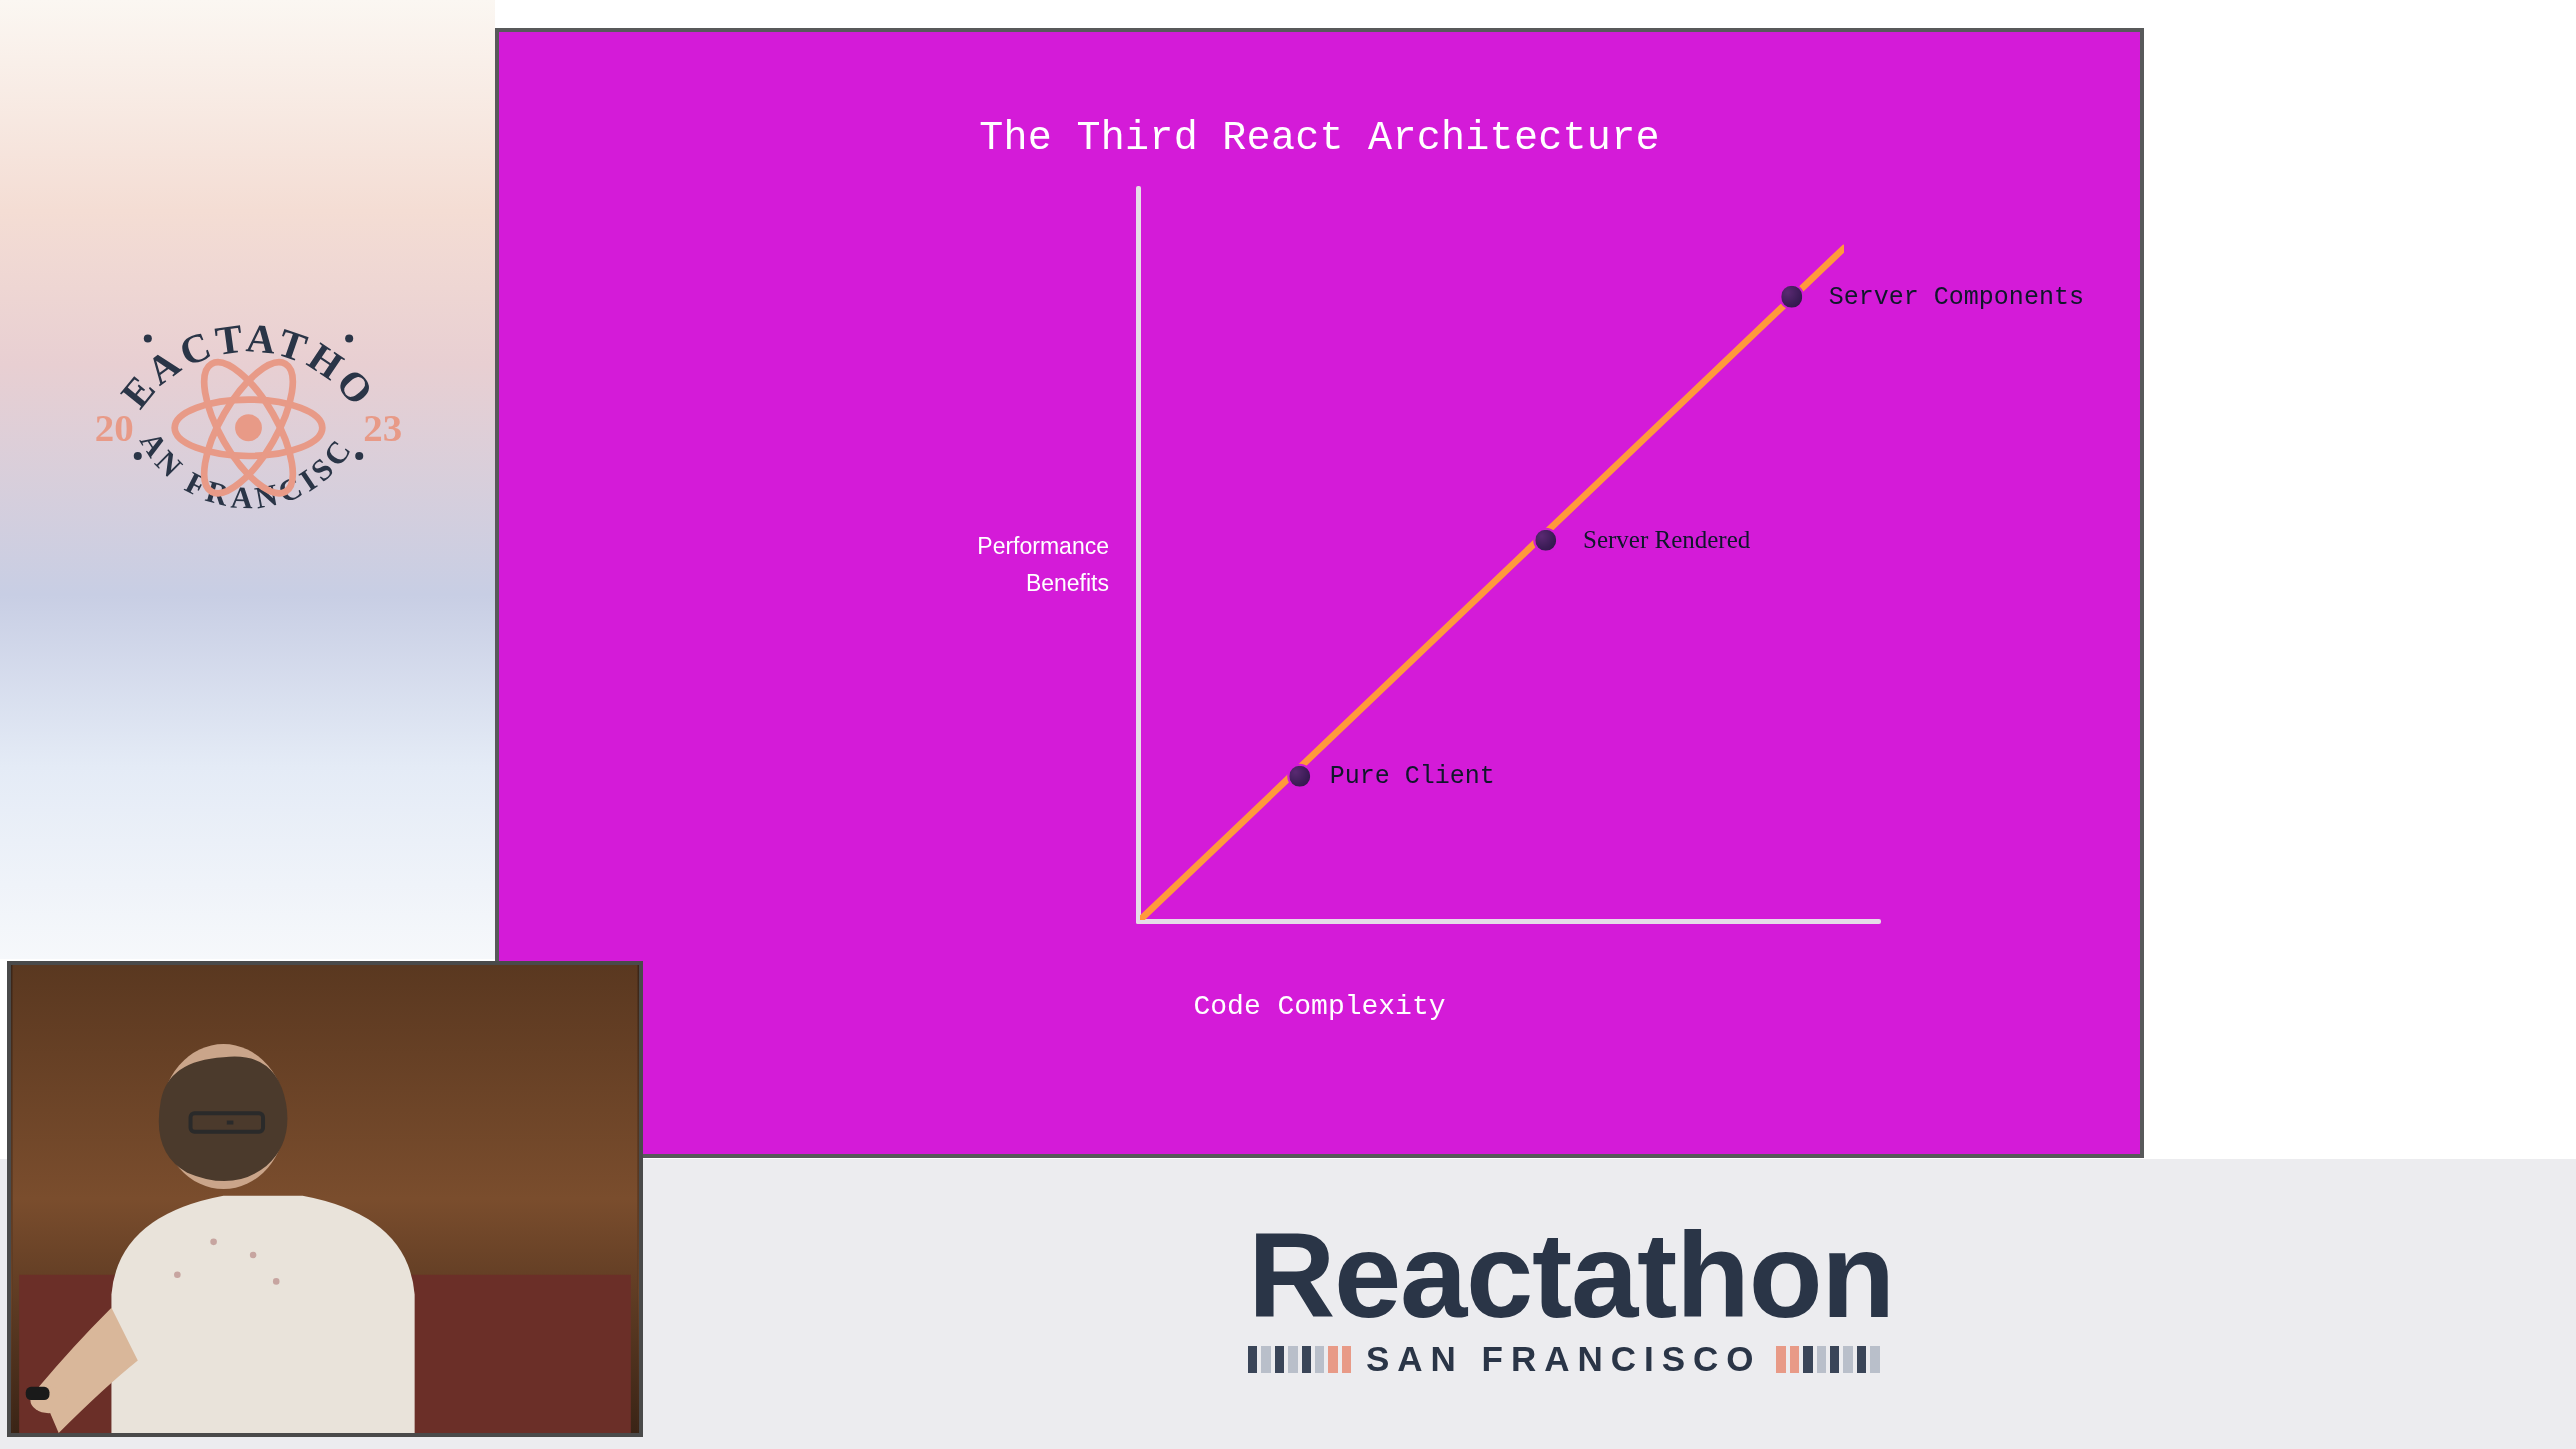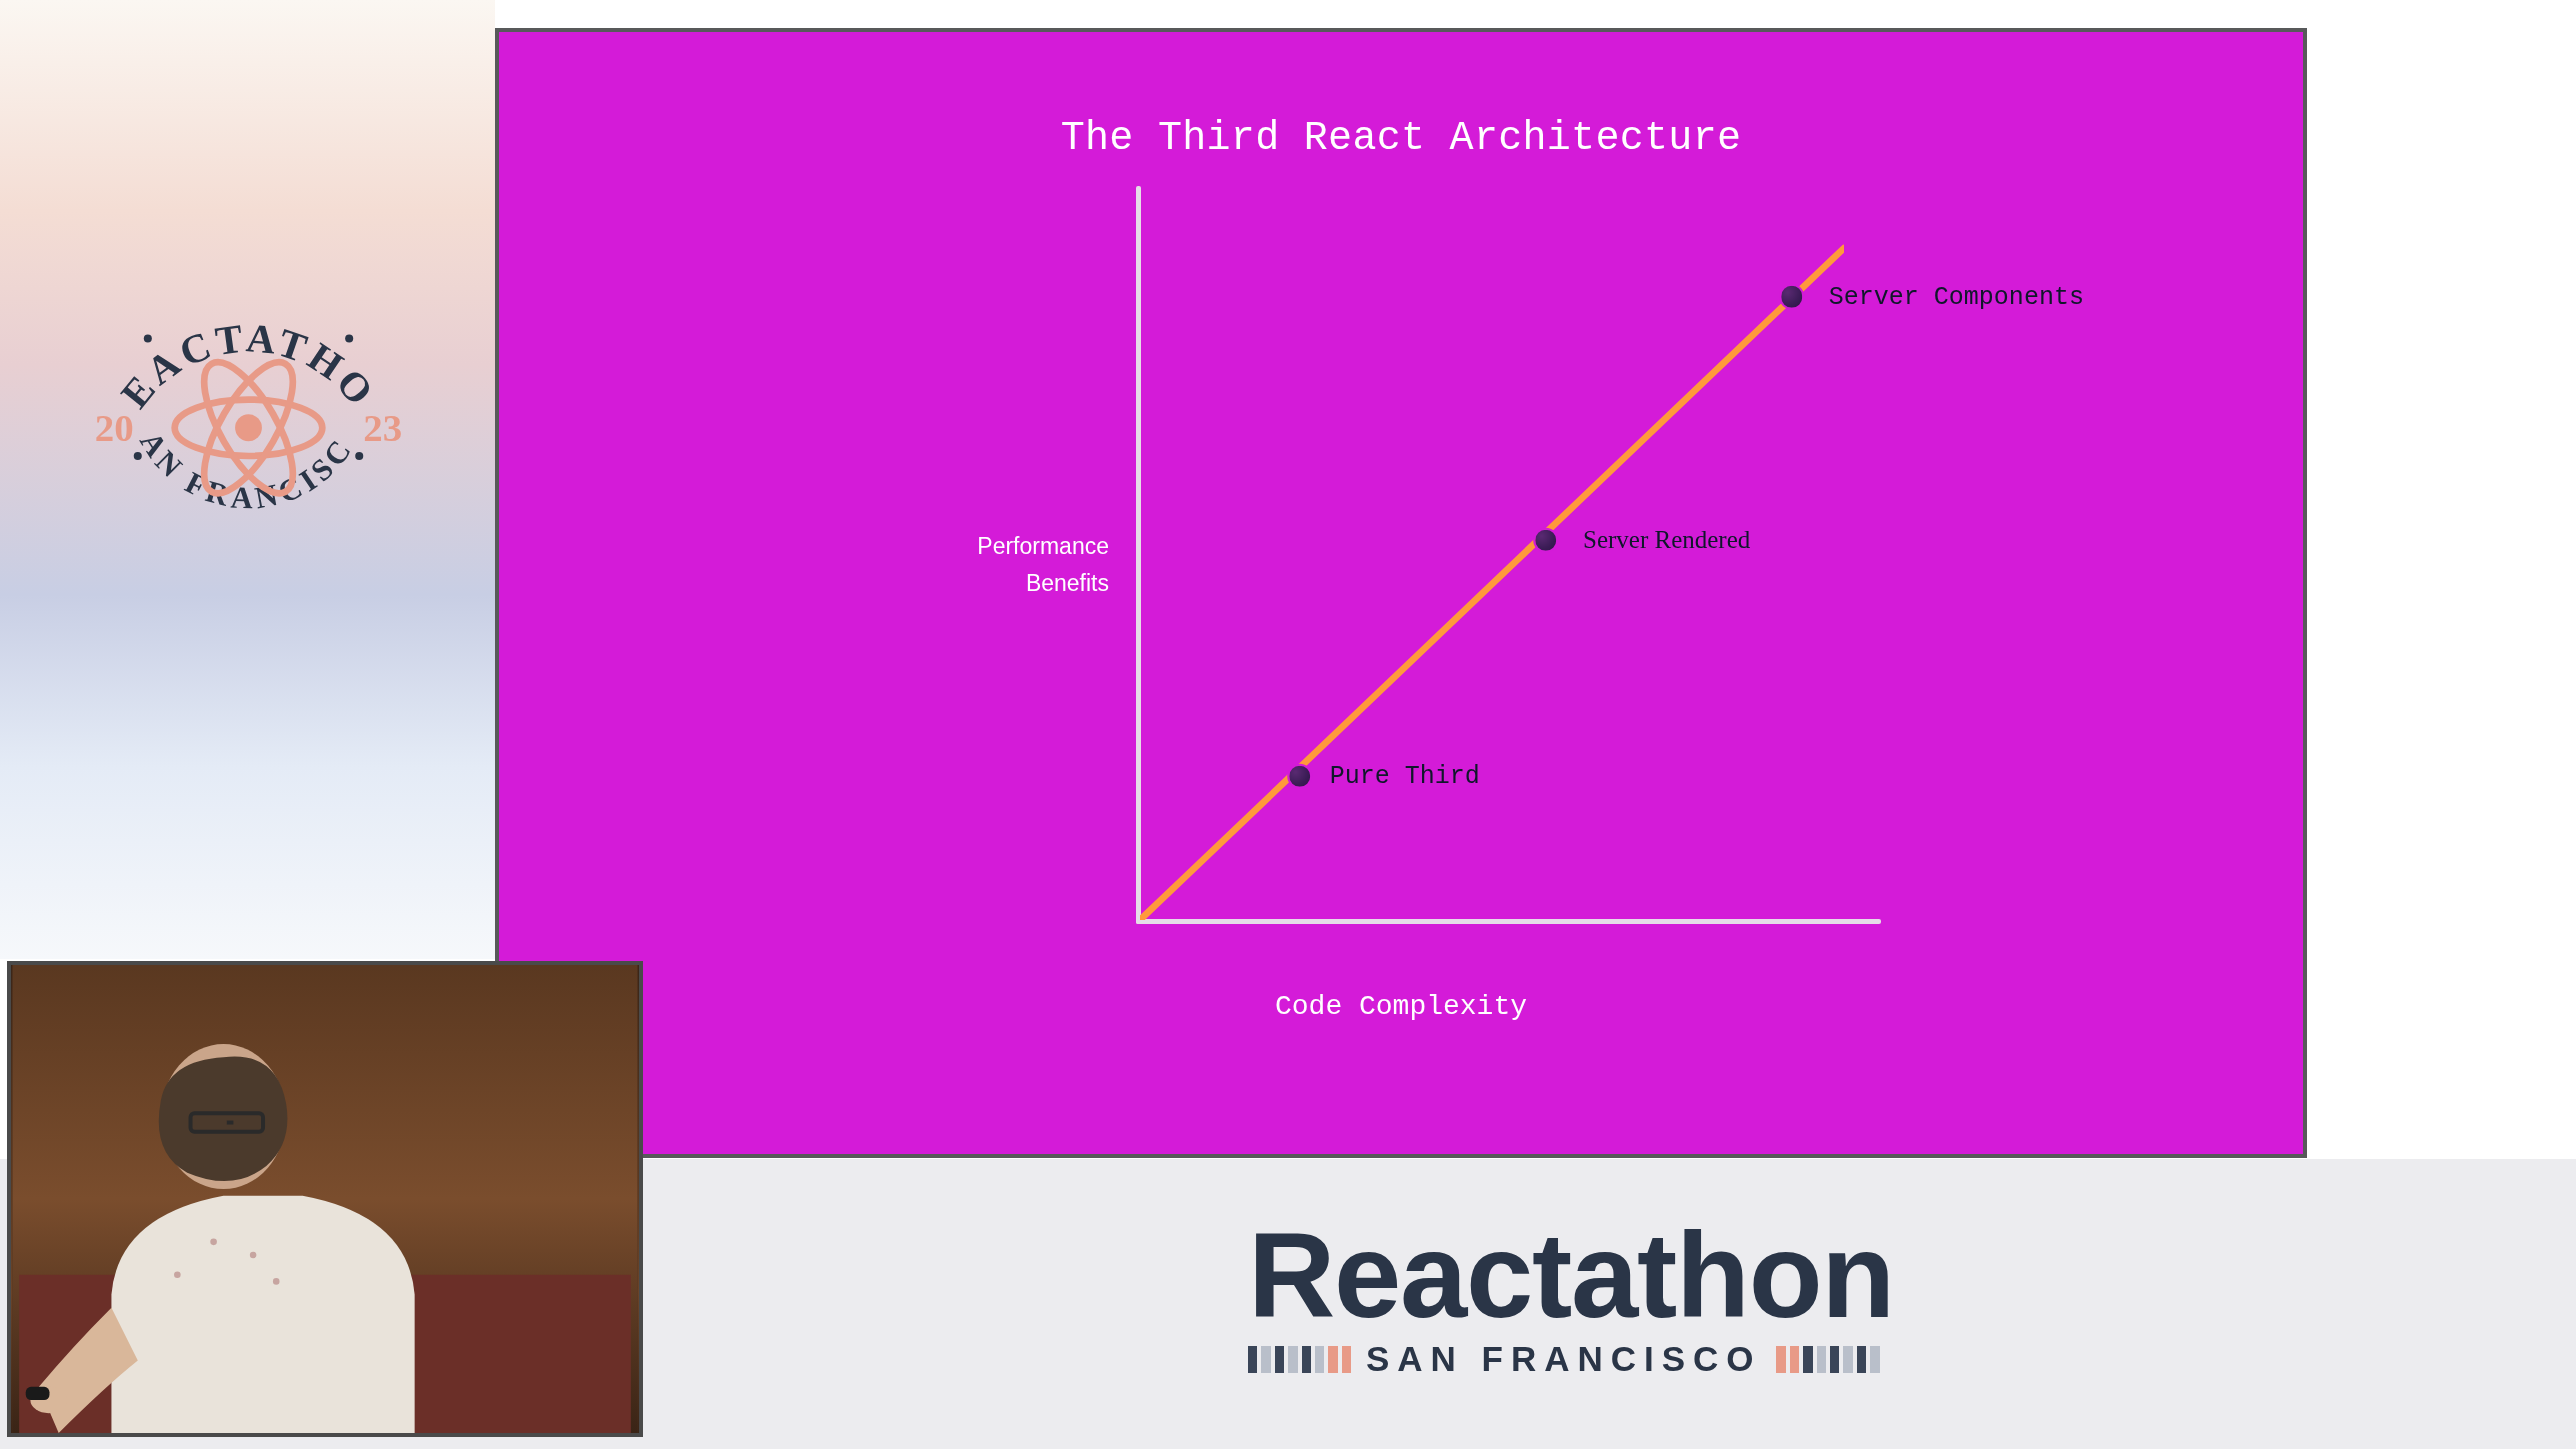--- a/index.html
+++ b/index.html
@@ -5,21 +5,21 @@
     * { margin:0; padding:0; box-sizing:border-box; }
     html,body { width:100%; height:100%; background:#fff; font-family:Arial,Helvetica,sans-serif; }
     .stage { position:relative; width:2576px; height:1450px; transform-origin:top left; }
 
     .left-bg { position:absolute; left:0; top:0; width:495px; height:959px;
                background:linear-gradient(180deg,#fbf7f2 0%,#f4ddd4 22%,#e8cfd2 38%,#c8cee4 62%,#e4ebf6 80%,#f6f8fb 100%); }
 
     .badge { position:absolute; left:74px; top:221px; width:349px; height:376px; }
     .badge svg { width:100%; height:100%; }
 
-    .slide { position:absolute; left:495px; top:28px; width:1812px; height:1130px;
+    .slide { position:absolute; left:495px; top:28px; width:1649px; height:1130px;
              background:#d41bd8; border:4px solid #58595a; }
     .slide-title { position:absolute; top:84px; left:0; right:0; text-align:center;
                    color:#fff; font-family:"Courier New",monospace; font-size:40px; font-weight:500; letter-spacing:0.3px; }
     .ylabel { position:absolute; left:322px; top:496px; width:288px; text-align:right;
               color:#fff; font-family:Liberation Sans, sans-serif; font-size:23px; line-height:1.6; }
     .xlabel { position:absolute; top:959px; left:0; right:0; text-align:center;
               color:#fff; font-family:"Courier New",monospace; font-size:28px; }
     .plot { position:absolute; left:637px; top:154px; width:745px; height:738px; }
     .axis-y { position:absolute; left:0; top:0; width:5.4px; height:738px; background:#e6dce8; border-radius:2px; }
     .axis-x { position:absolute; left:0; bottom:0; width:745px; height:5.4px; background:#e6dce8; border-radius:2px; }
@@ -88,21 +88,21 @@
     <div class="plot">
       <div class="axis-y"></div>
       <div class="axis-x"></div>
       <div class="trend">
         <svg viewBox="0 0 1050 1020" preserveAspectRatio="none">
           <line x1="0" y1="1020" x2="1050" y2="18" stroke="#ff9a3b" stroke-width="10" stroke-linecap="round"></line>
         </svg>
       </div>
 
       <div class="pt" style="left:22%; bottom:20%; top:auto; transform:translate(-50%,50%);"></div>
-      <div class="pt-label" style="left:26%; bottom:20%; top:auto; transform:translateY(50%);">Pure Third</div>
+      <div class="pt-label" style="left:26%; bottom:20%; top:auto; transform:translateY(50%);">Pure Client</div>
 
       <div class="pt" style="left:55%; bottom:52%; top:auto; transform:translate(-50%,50%);"></div>
       <div class="pt-label" style="left:60%; bottom:52%; top:auto; transform:translateY(50%);font-family:Liberation Serif, serif;">Server Rendered</div>
 
       <div class="pt" style="left:88%; bottom:85%; top:auto; transform:translate(-50%,50%);"></div>
       <div class="pt-label" style="left:93%; bottom:85%; top:auto; transform:translateY(50%);">Server Components</div>
     </div>
   </div>
 
   <div class="lower"></div>

